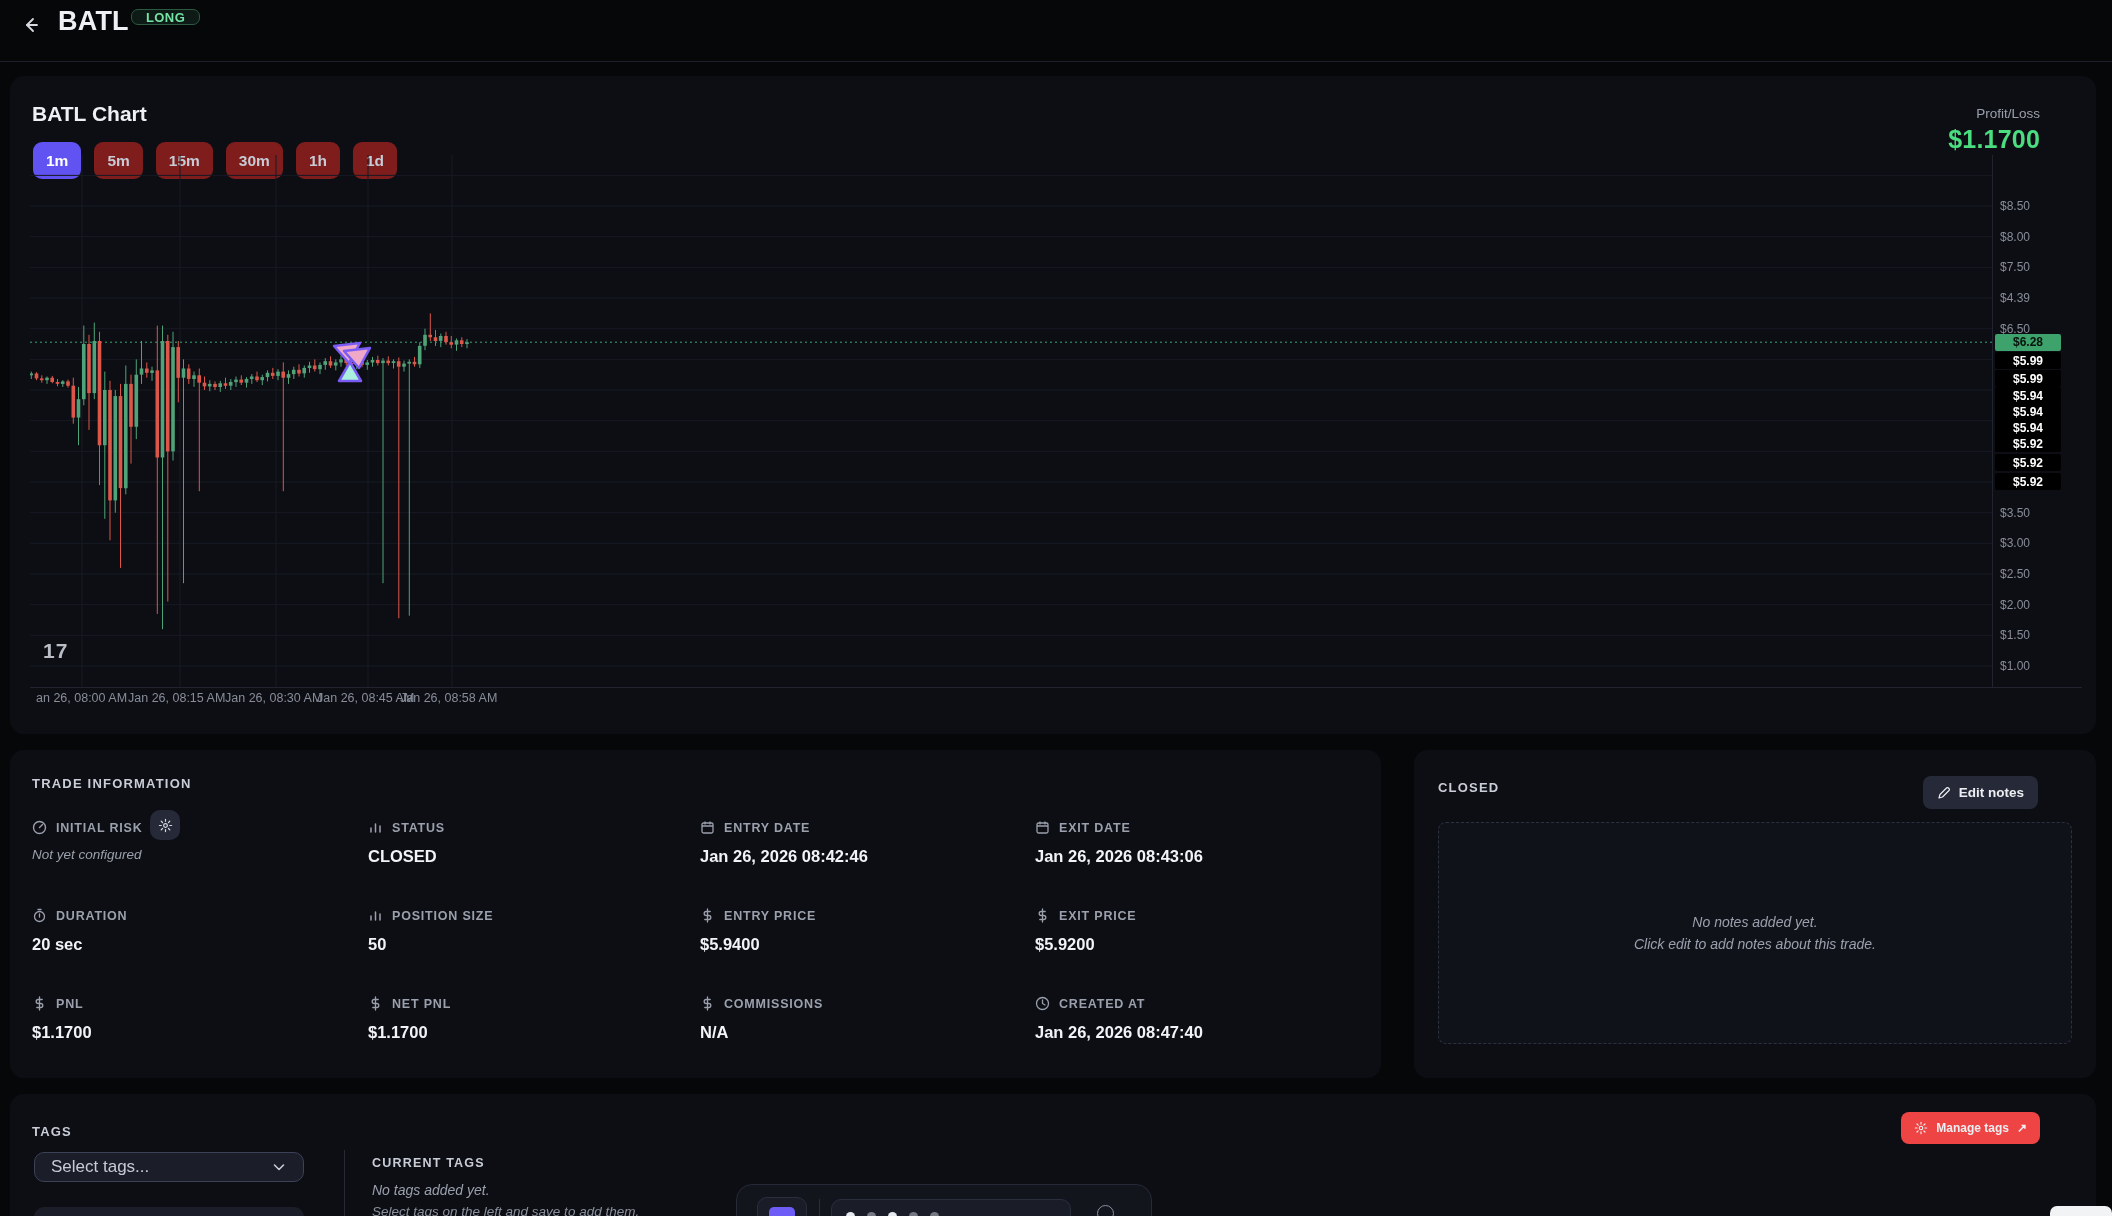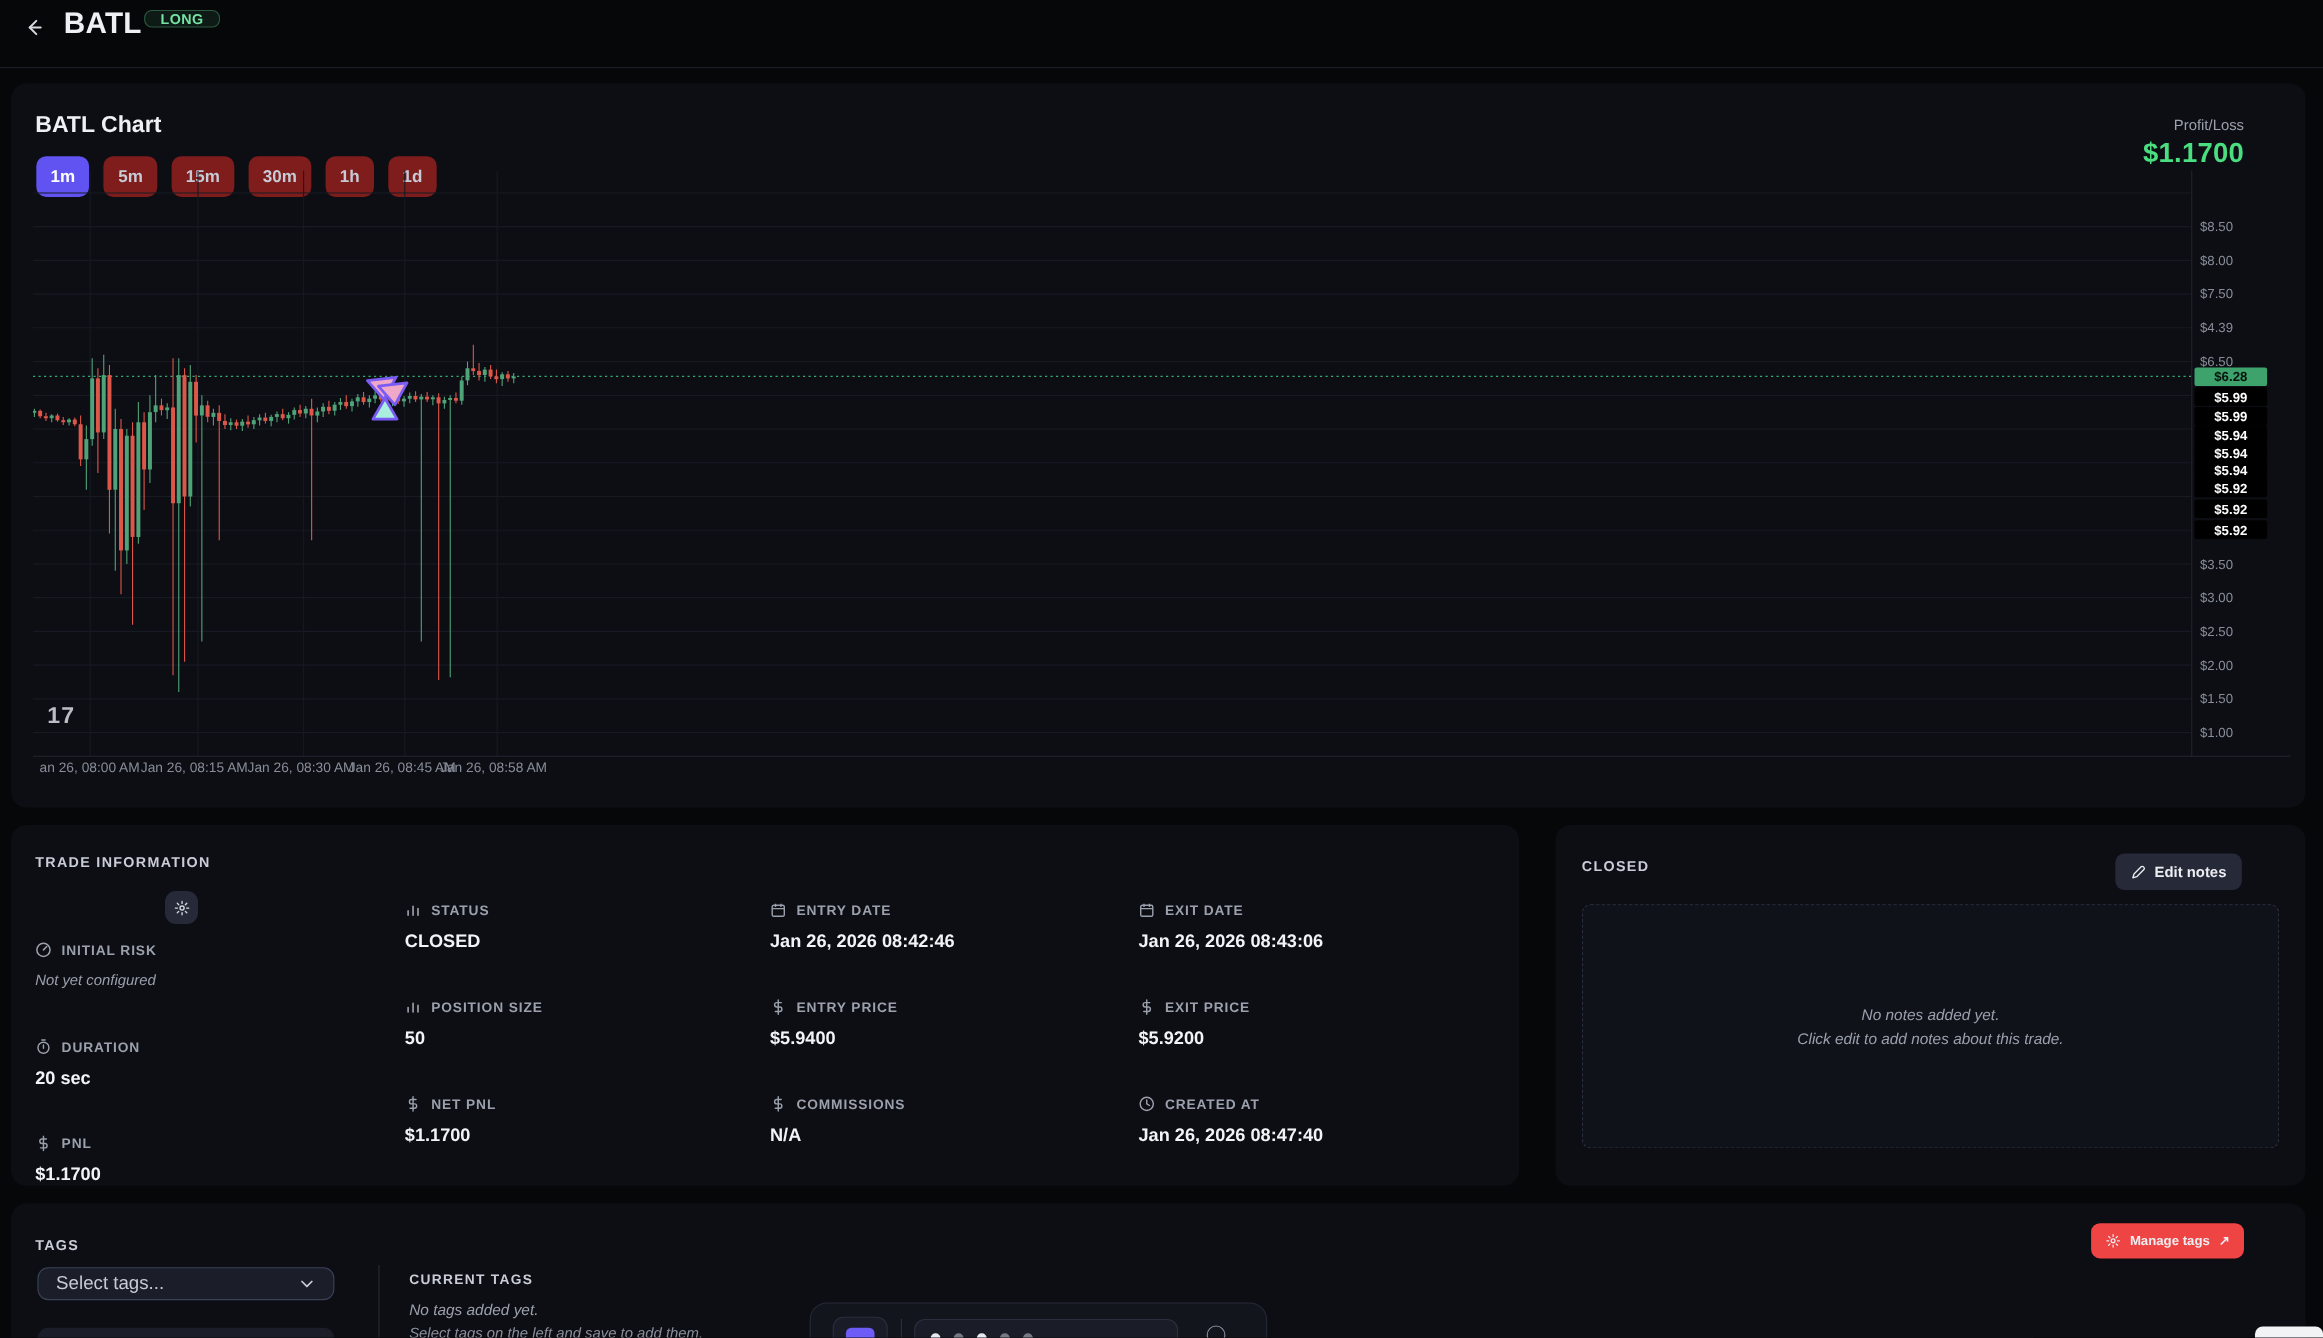--- a/index.html
+++ b/index.html
@@ -50,21 +50,21 @@
   
   #trade-card { left:10px; top:750px; width:1371px; height:328px; }
   .section-heading { font-size:13px; font-weight:700; letter-spacing:1.2px; color:#c9cdd7; }
   .ti-heading { left:22px; top:26px; }
   .ti-cell { position:absolute; width:300px; }
   .ti-label { display:flex; align-items:center; gap:9px; font-size:12.5px; font-weight:600; letter-spacing:.8px;
     color:#9aa0ac; }
   .ti-label svg { flex:0 0 auto; }
   .ti-value { margin-top:12px; font-size:16.5px; font-weight:600; color:#f1f3f7; }
   .ti-value.italic { font-style:italic; font-weight:400; font-size:13.5px; color:#9aa0ac; }
-  .c1 { left:22px;margin-top:36px; }  .c2 { left:358px; } .c3 { left:690px; } .c4 { left:1025px; }
+  .c1 { left:22px; }  .c2 { left:358px; } .c3 { left:690px; } .c4 { left:1025px; }
   .r1 { top:70px; }   .r2 { top:158px; }  .r3 { top:246px; }
   .gear-btn { left:140px; top:60px; width:30px; height:30px; border-radius:10px; background:#262a38; border:none;
     color:#d6d9e0; display:flex; align-items:center; justify-content:center; font-size:14px; cursor:pointer; }
 
   
   #notes-card { left:1414px; top:750px; width:682px; height:328px; }
   .notes-heading { left:24px; top:30px; }
   .edit-notes-btn { position:absolute; right:58px; top:26px; height:33px; padding:0 14px; border-radius:8px;
     background:#262a38; border:none; color:#eceef2; font-size:13.5px; font-weight:600; display:flex;
     align-items:center; gap:8px; cursor:pointer; font-family:"Liberation Sans", sans-serif; }

